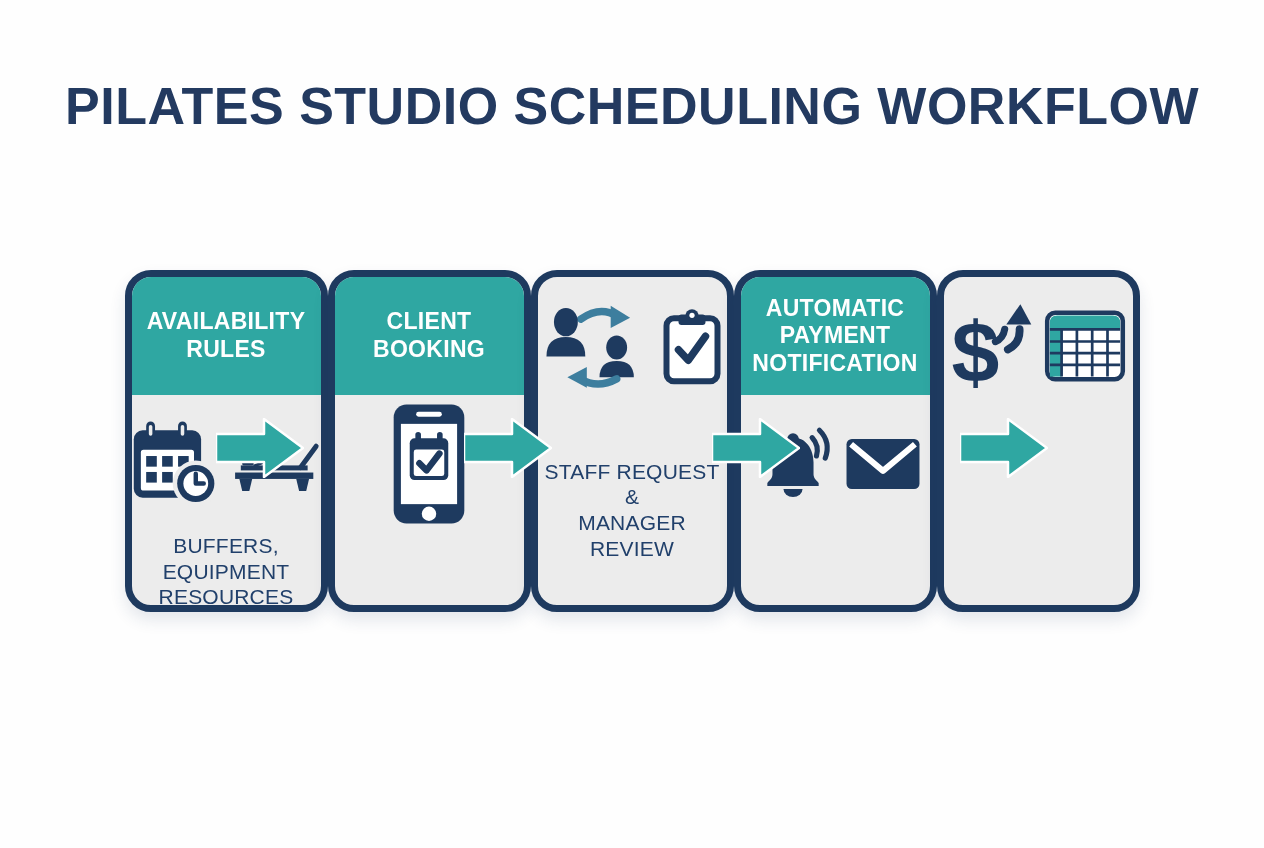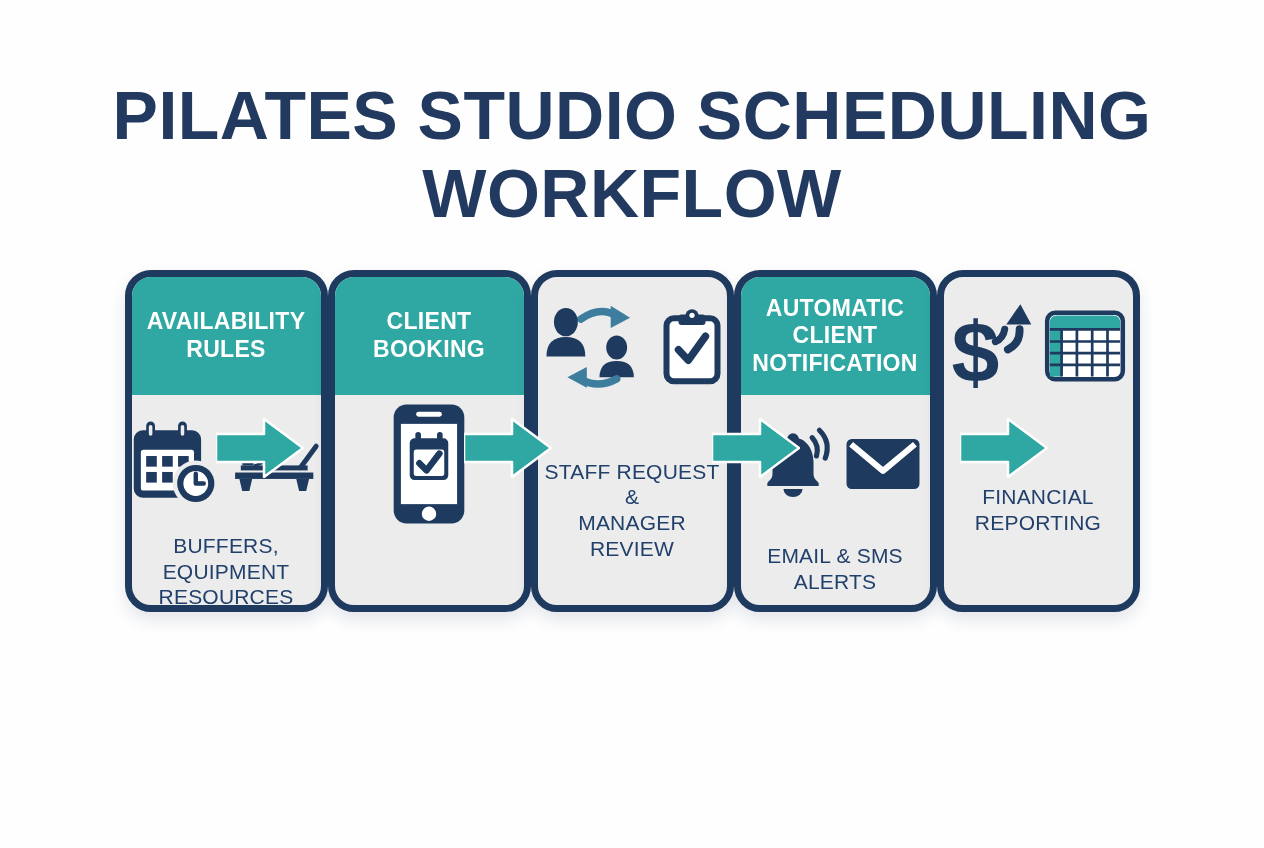--- a/index.html
+++ b/index.html
@@ -4,21 +4,21 @@
 <style>
   html,body{margin:0;padding:0;}
   body{
     width:1264px;height:848px;position:relative;overflow:hidden;
     background:#fefefe;
     font-family:"Liberation Sans", sans-serif;
   }
   .page-title{
     position:absolute;top:76px;left:0;width:100%;
     text-align:center;
-    font-size:68px;font-weight:bold;letter-spacing:.5px;
+    font-size:52px;font-weight:bold;letter-spacing:.5px;
     color:#233a60;
     white-space:pre-line;
   }
   .cards{
     position:absolute;top:270px;left:0;right:0;
     display:flex;justify-content:center;
   }
   .card{
     box-sizing:border-box;
     width:203px;height:342px;
@@ -154,65 +154,57 @@
       </div>
       <div class="caption-zone">
         <div class="caption">STAFF REQUEST &amp;
 MANAGER REVIEW</div>
       </div>
     </div>
   </div>
 
   <div class="card">
     <div class="card-header">AUTOMATIC
-CLIENT
+PAYMENT
 NOTIFICATION</div>
     <div class="card-body">
       <div class="icon-zone">
         <svg width="88" height="82" viewBox="0 0 120 100">
           <path d="M24,4 Q8,20 16,42" stroke="#1e3a5f" stroke-width="7" stroke-linecap="round" fill="none"></path>
           <path d="M34,14 Q24,25 28,39" stroke="#1e3a5f" stroke-width="7" stroke-linecap="round" fill="none"></path>
           <path d="M96,4 Q112,20 104,42" stroke="#1e3a5f" stroke-width="7" stroke-linecap="round" fill="none"></path>
           <path d="M86,14 Q96,25 92,39" stroke="#1e3a5f" stroke-width="7" stroke-linecap="round" fill="none"></path>
           <circle cx="60" cy="16" r="8" fill="#1e3a5f"></circle>
           <path d="M60,14 C78,14 88,30 88,48 L88,64 C88,70 93,73 95,76 L95,80 L25,80 L25,76 C27,73 32,70 32,64 L32,48 C32,30 42,14 60,14 Z" fill="#1e3a5f"></path>
           <path d="M47,84 A13,11 0 0 0 73,84 Z" fill="#1e3a5f"></path>
         </svg>
         <svg width="76" height="54" viewBox="0 0 100 70">
           <rect x="2" y="2" width="96" height="66" rx="7" fill="#1e3a5f"></rect>
           <path d="M8,9 L50,44 L92,9" stroke="#ffffff" stroke-width="8" fill="none" stroke-linejoin="round"></path>
         </svg>
       </div>
-      <div class="caption-zone">
-        <div class="caption">EMAIL &amp; SMS
-ALERTS</div>
-      </div>
     </div>
   </div>
 
   <div class="card">
     <div class="card-body">
       <div class="icon-zone">
         <svg width="86" height="100" viewBox="0 0 110 115">
           <text x="2" y="104" font-family="Liberation Sans, sans-serif" font-size="110" font-weight="bold" fill="#1e3a5f">$</text>
           <path d="M58,52 Q68,48 70,36" stroke="#1e3a5f" stroke-width="9" stroke-linecap="round" fill="none"></path>
           <path d="M74,62 Q90,54 89,36" stroke="#1e3a5f" stroke-width="10" stroke-linecap="round" fill="none"></path>
           <polygon points="72,30 90,4 104,30" fill="#1e3a5f"></polygon>
         </svg>
         <svg width="82" height="72" viewBox="0 0 90 80">
           <rect x="3" y="3" width="84" height="74" rx="9" fill="#ffffff" stroke="#1e3a5f" stroke-width="5"></rect>
           <path d="M6,14 Q6,6 14,6 L76,6 Q84,6 84,14 L84,20 L6,20 Z" fill="#2fa7a2"></path>
           <rect x="6" y="20" width="13" height="54" fill="#2fa7a2"></rect>
           <path d="M6,21.5 L84,21.5 M6,35 L84,35 M6,48 L84,48 M6,61 L84,61 M19,21.5 L19,74 M36,21.5 L36,74 M53,21.5 L53,74 M70,21.5 L70,74" stroke="#1e3a5f" stroke-width="3" fill="none"></path>
         </svg>
       </div>
-      <div class="caption-zone">
-        <div class="caption">FINANCIAL
-REPORTING</div>
-      </div>
     </div>
   </div>
 
 </div>
 
 <svg class="flow-arrow a1" viewBox="0 0 88 60">
   <polygon points="0,16 48,16 48,1 87,30 48,59 48,44 0,44" fill="#2fa7a2" stroke="#ffffff" stroke-width="2.5" stroke-linejoin="round"></polygon>
 </svg>
 <svg class="flow-arrow a2" viewBox="0 0 88 60">
   <polygon points="0,16 48,16 48,1 87,30 48,59 48,44 0,44" fill="#2fa7a2" stroke="#ffffff" stroke-width="2.5" stroke-linejoin="round"></polygon>

